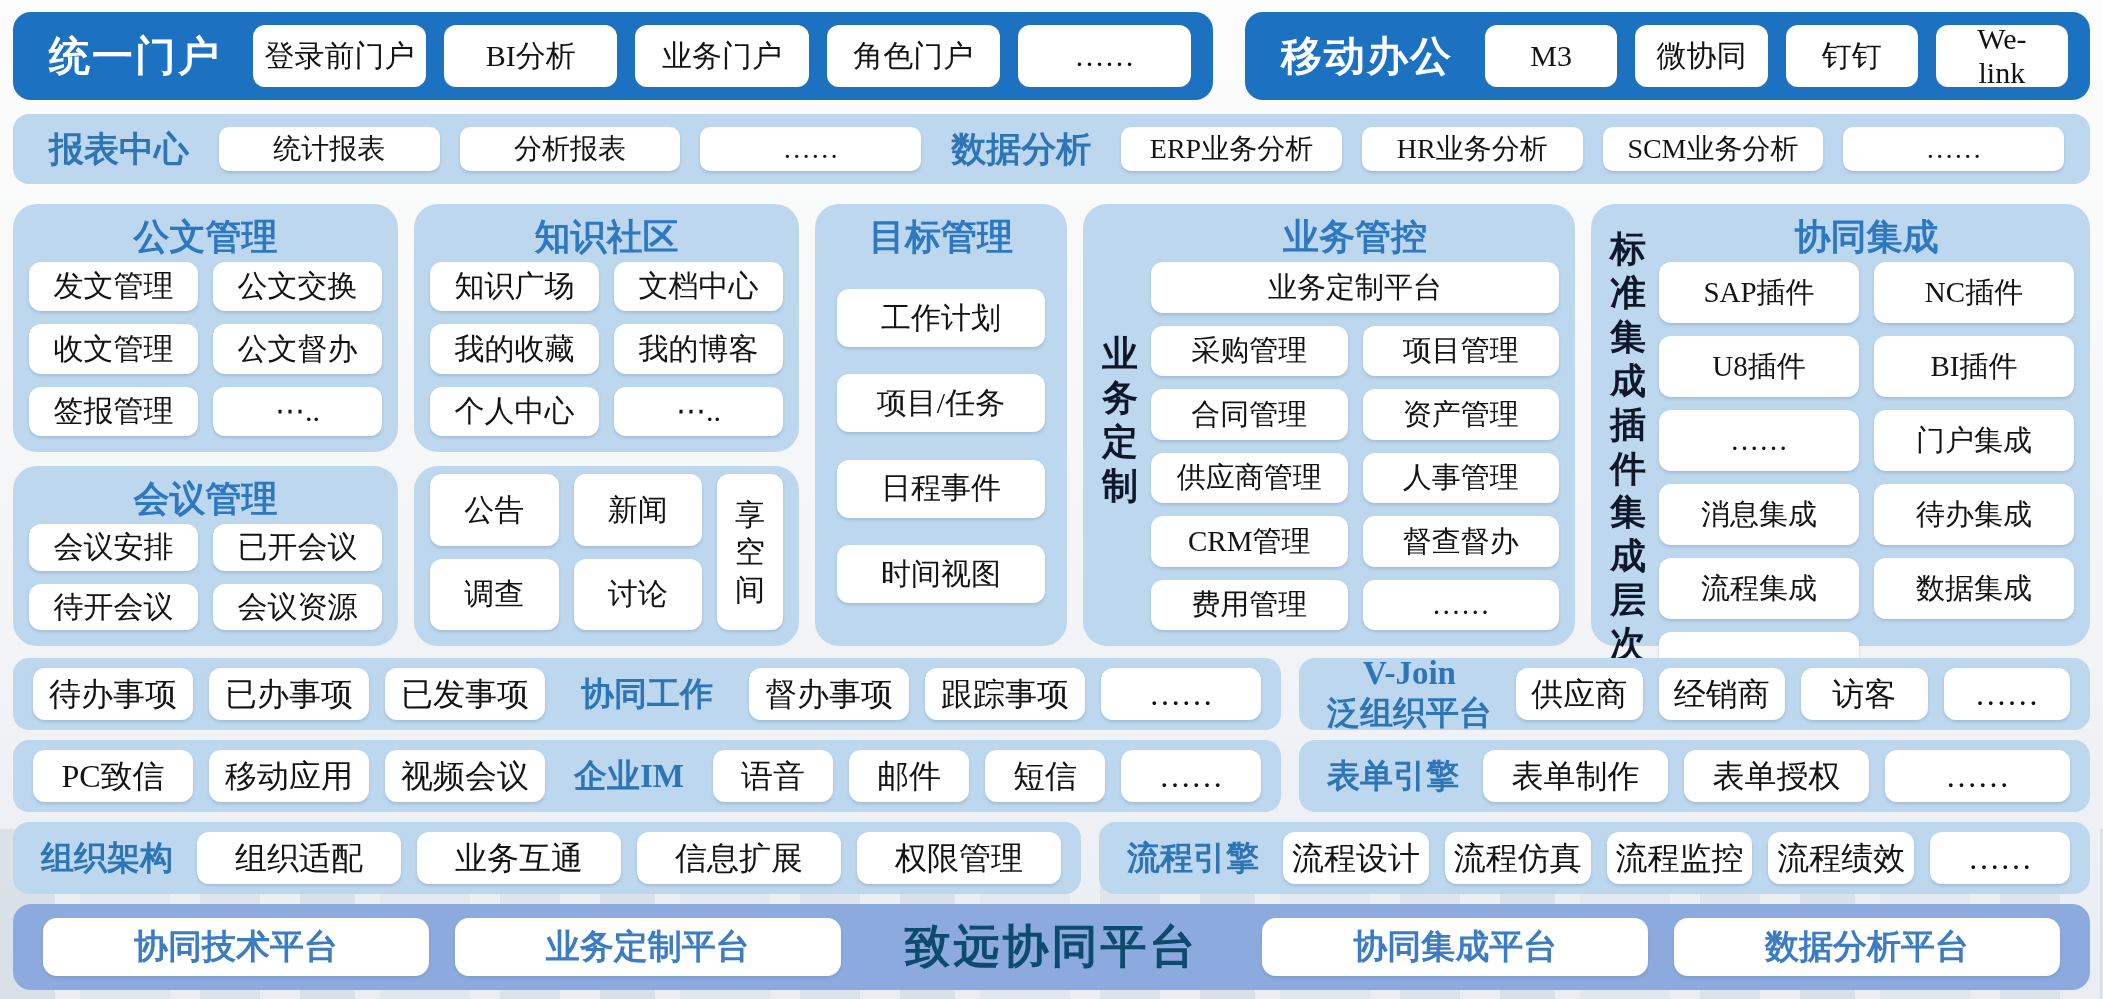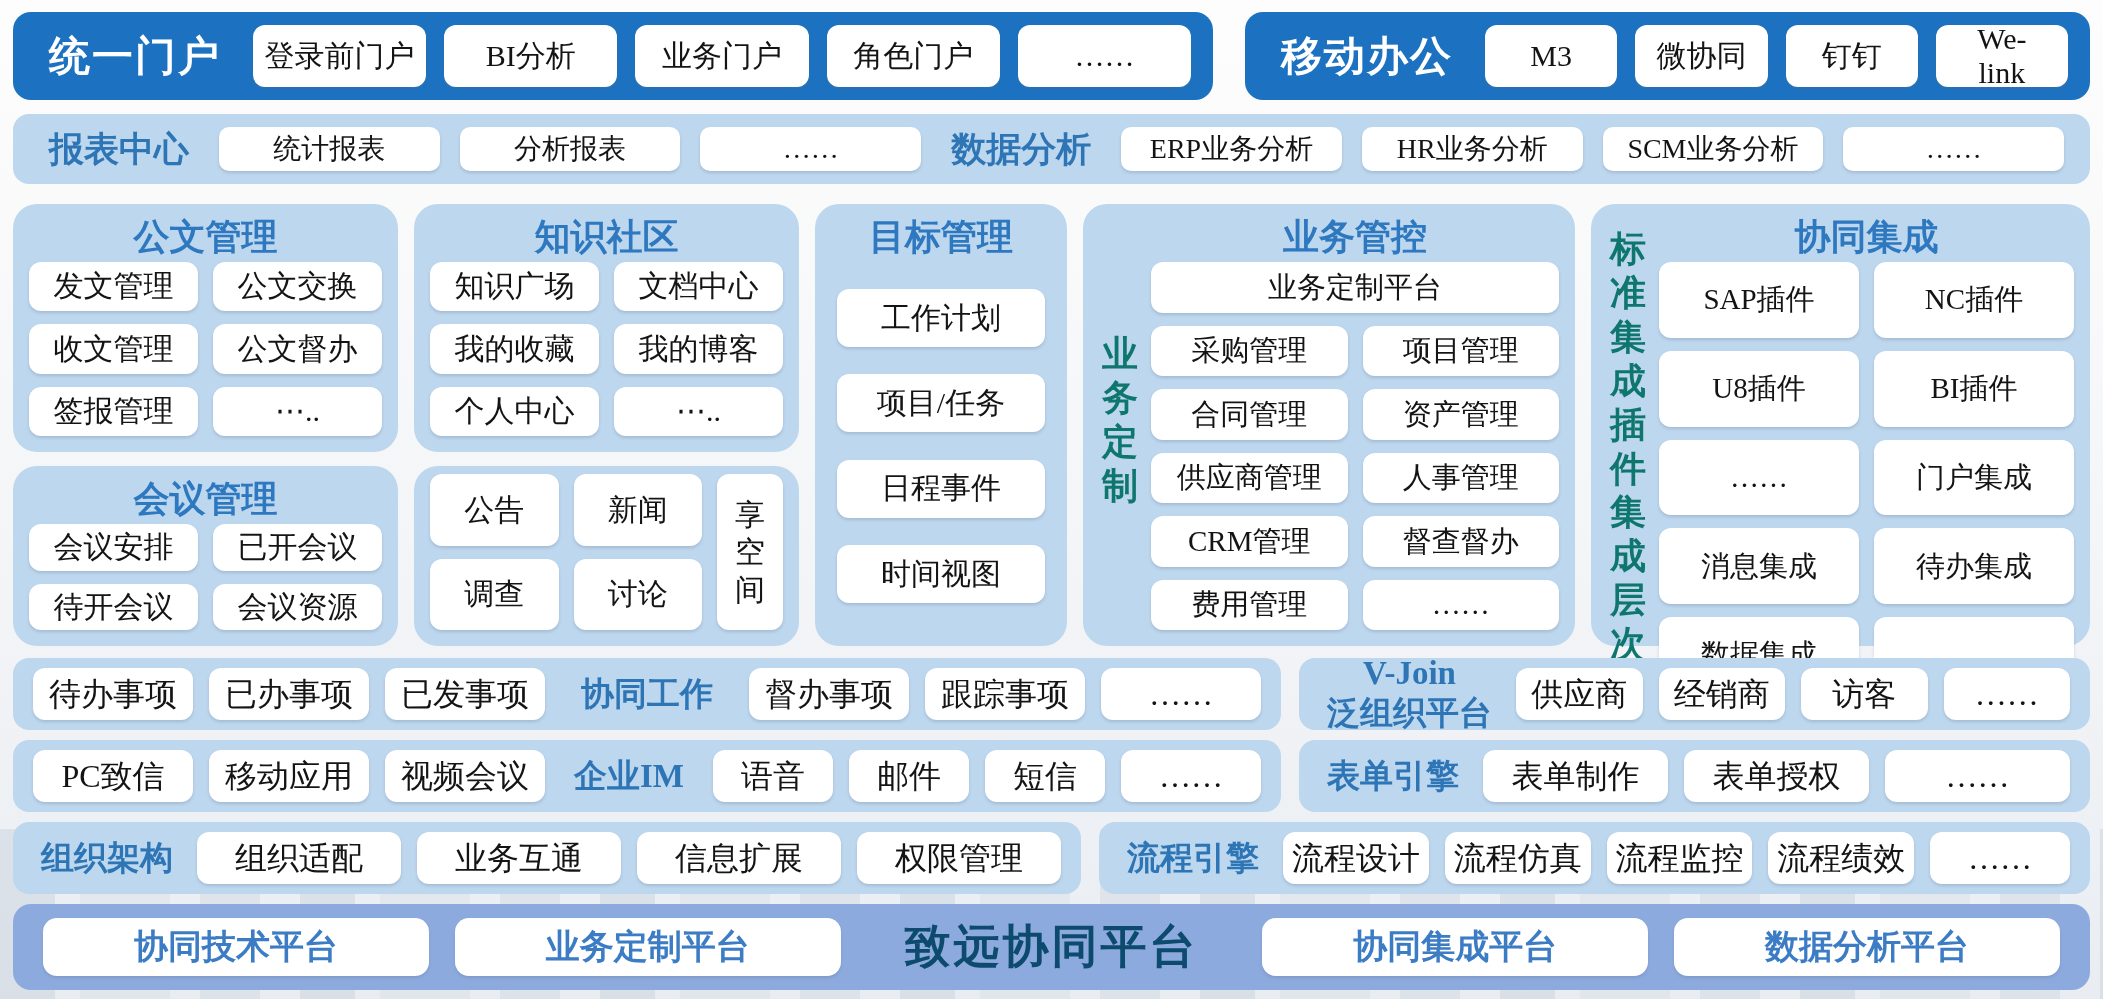--- a/index.html
+++ b/index.html
@@ -61,21 +61,21 @@
   .culture-grid{grid-template-columns:1fr 1fr 66px;}
   .btn-tall{grid-row:1 / 3;grid-column:3;word-break:break-all;font-size:30px;line-height:1.25;padding:2px 4px;}
 
   
   .vlist{flex:1;display:flex;flex-direction:column;justify-content:space-evenly;padding:0 6px;}
   .vlist .btn{height:58px;font-size:30px;}
 
   
   .side-wrap{display:flex;flex:1;gap:10px;}
   .vside{flex:none;display:flex;flex-direction:column;align-items:center;justify-content:center;}
-  .vtext{width:42px;word-break:break-all;text-align:center;color:#0f766e;font-weight:bold;
+  .vtext{width:42px;word-break:break-all;text-align:center;color:#0f172a;font-weight:bold;
          font-size:36px;line-height:1.22;}
   .vcontent{flex:1;display:flex;flex-direction:column;}
   .span2{grid-column:1 / 3;}
   .biz-grid .btn{font-size:29px;}
   .integ-grid .btn{font-size:29px;}
   .vside.spread{justify-content:space-between;padding:16px 0 26px 0;}
 
   
   .thin-row{display:flex;gap:18px;margin-bottom:10px;}
   .thin-bar{background:#bdd7ee;border-radius:16px;height:72px;display:flex;align-items:center;
@@ -223,20 +223,21 @@
           <div class="block-title">协同集成</div>
           <div class="bgrid integ-grid">
             <div class="btn">SAP插件</div>
             <div class="btn">NC插件</div>
             <div class="btn">U8插件</div>
             <div class="btn">BI插件</div>
             <div class="btn">……</div>
             <div class="btn">门户集成</div>
             <div class="btn">消息集成</div>
             <div class="btn">待办集成</div>
+            <div class="btn">流程集成</div>
             <div class="btn">数据集成</div>
             <div class="btn">……</div>
           </div>
         </div>
       </div>
     </div>
   </div>
 
   <div class="thin-row">
     <div class="thin-bar" id="row4-left">

